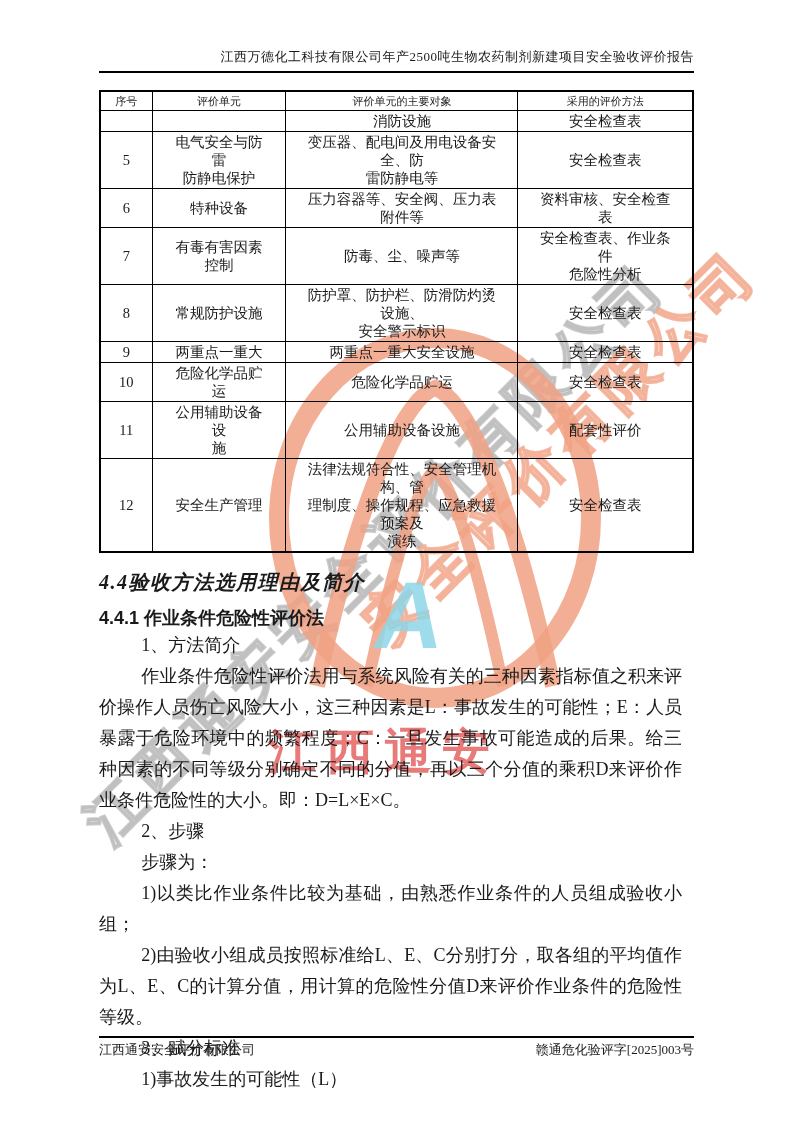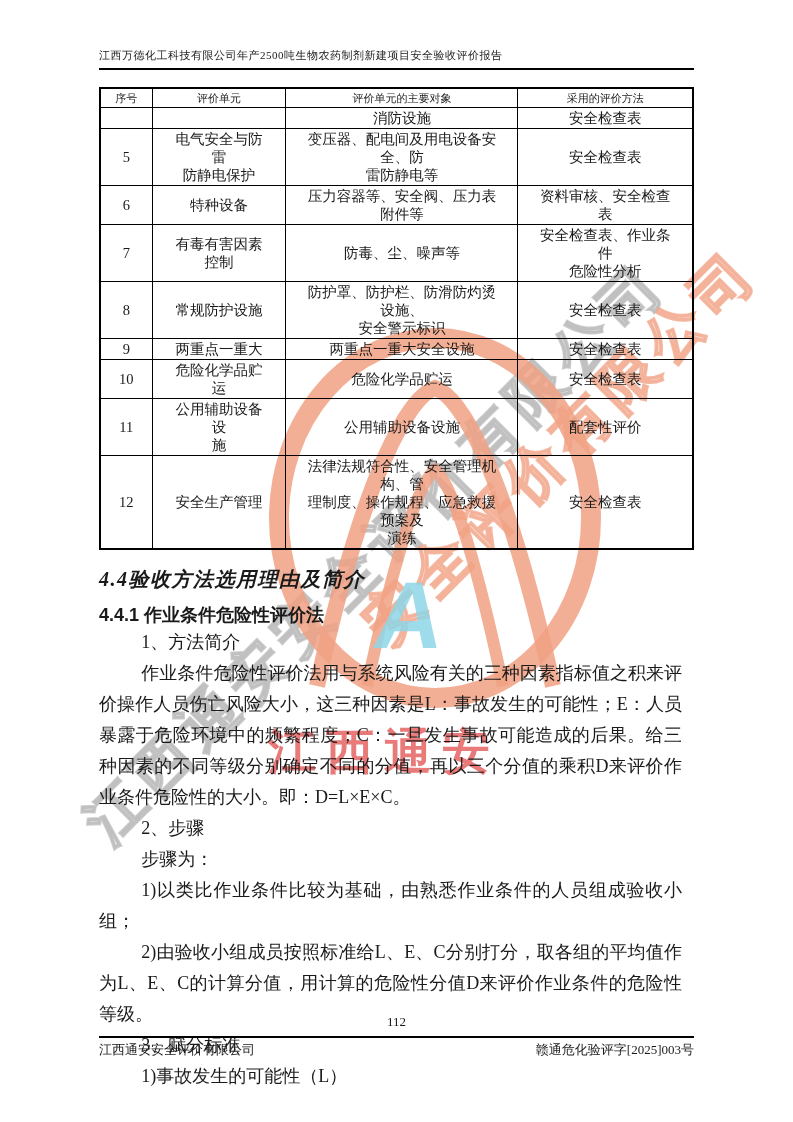--- a/index.html
+++ b/index.html
@@ -33,21 +33,21 @@
   .wm-logo{position:absolute;left:255px;top:318px;width:360px;height:400px;}
   .wm-red{
     position:absolute;left:268px;top:728px;
     font-family:"Liberation Sans","DejaVu Sans",sans-serif;
     font-size:48px;font-weight:bold;letter-spacing:10px;line-height:1;
     color:rgba(224,70,70,0.72);
   }
   
   .content{position:absolute;left:99px;top:48px;width:595px;z-index:1;}
   .doc-header{
-    text-align:left;font-size:11px;letter-spacing:0.5px;
+    text-align:right;font-size:13px;letter-spacing:0.5px;
     border-bottom:2px solid #000;padding-bottom:5px;
   }
   table.report{
     border-collapse:collapse;width:595px;margin-top:17px;
     font-size:14.5px;line-height:18px;
   }
   table.report th,table.report td{
     border:1px solid #000;text-align:center;vertical-align:middle;
     padding:1px 18px;white-space:pre-line;
   }
@@ -189,19 +189,18 @@
       <p>作业条件危险性评价法用与系统风险有关的三种因素指标值之积来评价操作人员伤亡风险大小，这三种因素是L：事故发生的可能性；E：人员暴露于危险环境中的频繁程度；C：一旦发生事故可能造成的后果。给三种因素的不同等级分别确定不同的分值，再以三个分值的乘积D来评价作业条件危险性的大小。即：D=L×E×C。</p>
       <p>2、步骤</p>
       <p>步骤为：</p>
       <p>1)以类比作业条件比较为基础，由熟悉作业条件的人员组成验收小组；</p>
       <p>2)由验收小组成员按照标准给L、E、C分别打分，取各组的平均值作为L、E、C的计算分值，用计算的危险性分值D来评价作业条件的危险性等级。</p>
       <p>3、赋分标准</p>
       <p>1)事故发生的可能性（L）</p>
     </div>
   </div>
 
-  <div class="page-number">112</div>
   <div class="footer-bar">
     <span>江西通安安全评价有限公司</span>
     <span>赣通危化验评字[2025]003号</span>
   </div>
 
 </div>
 
 </body></html>

